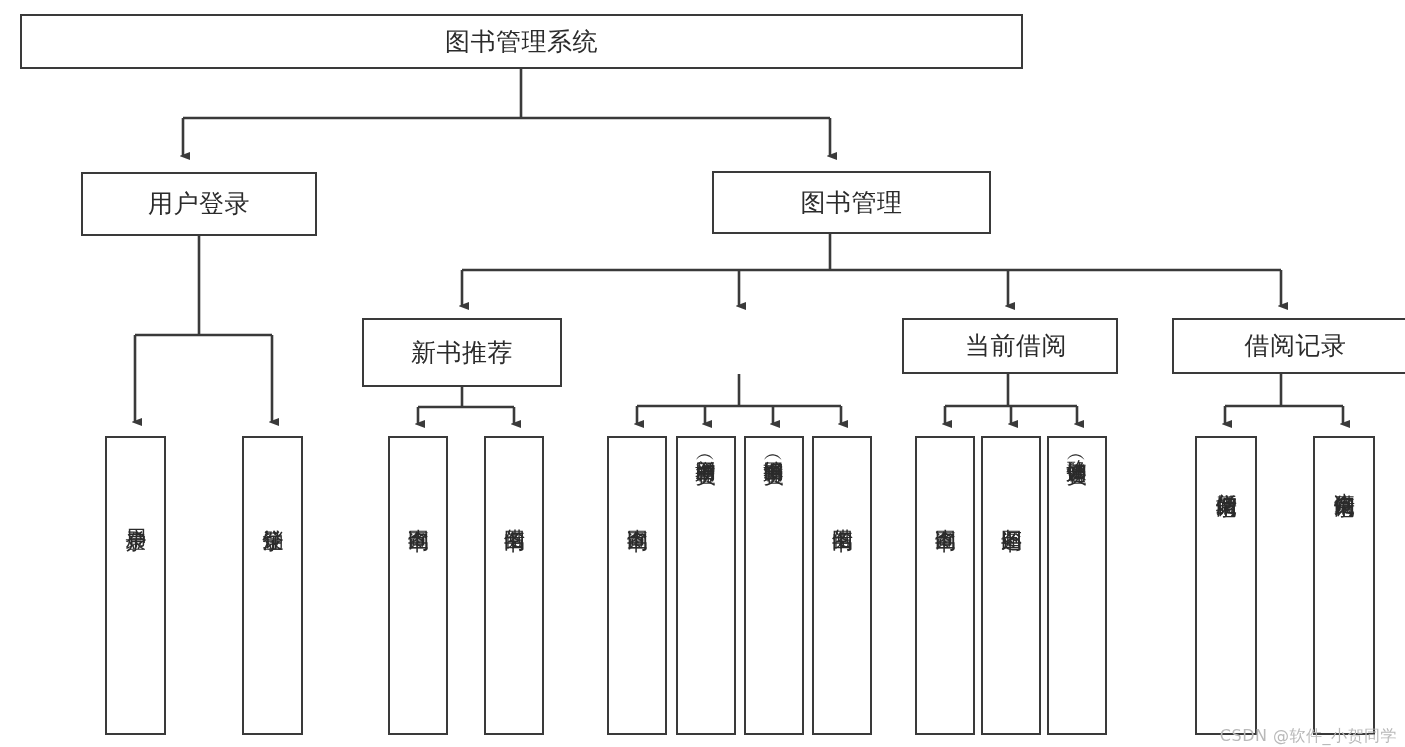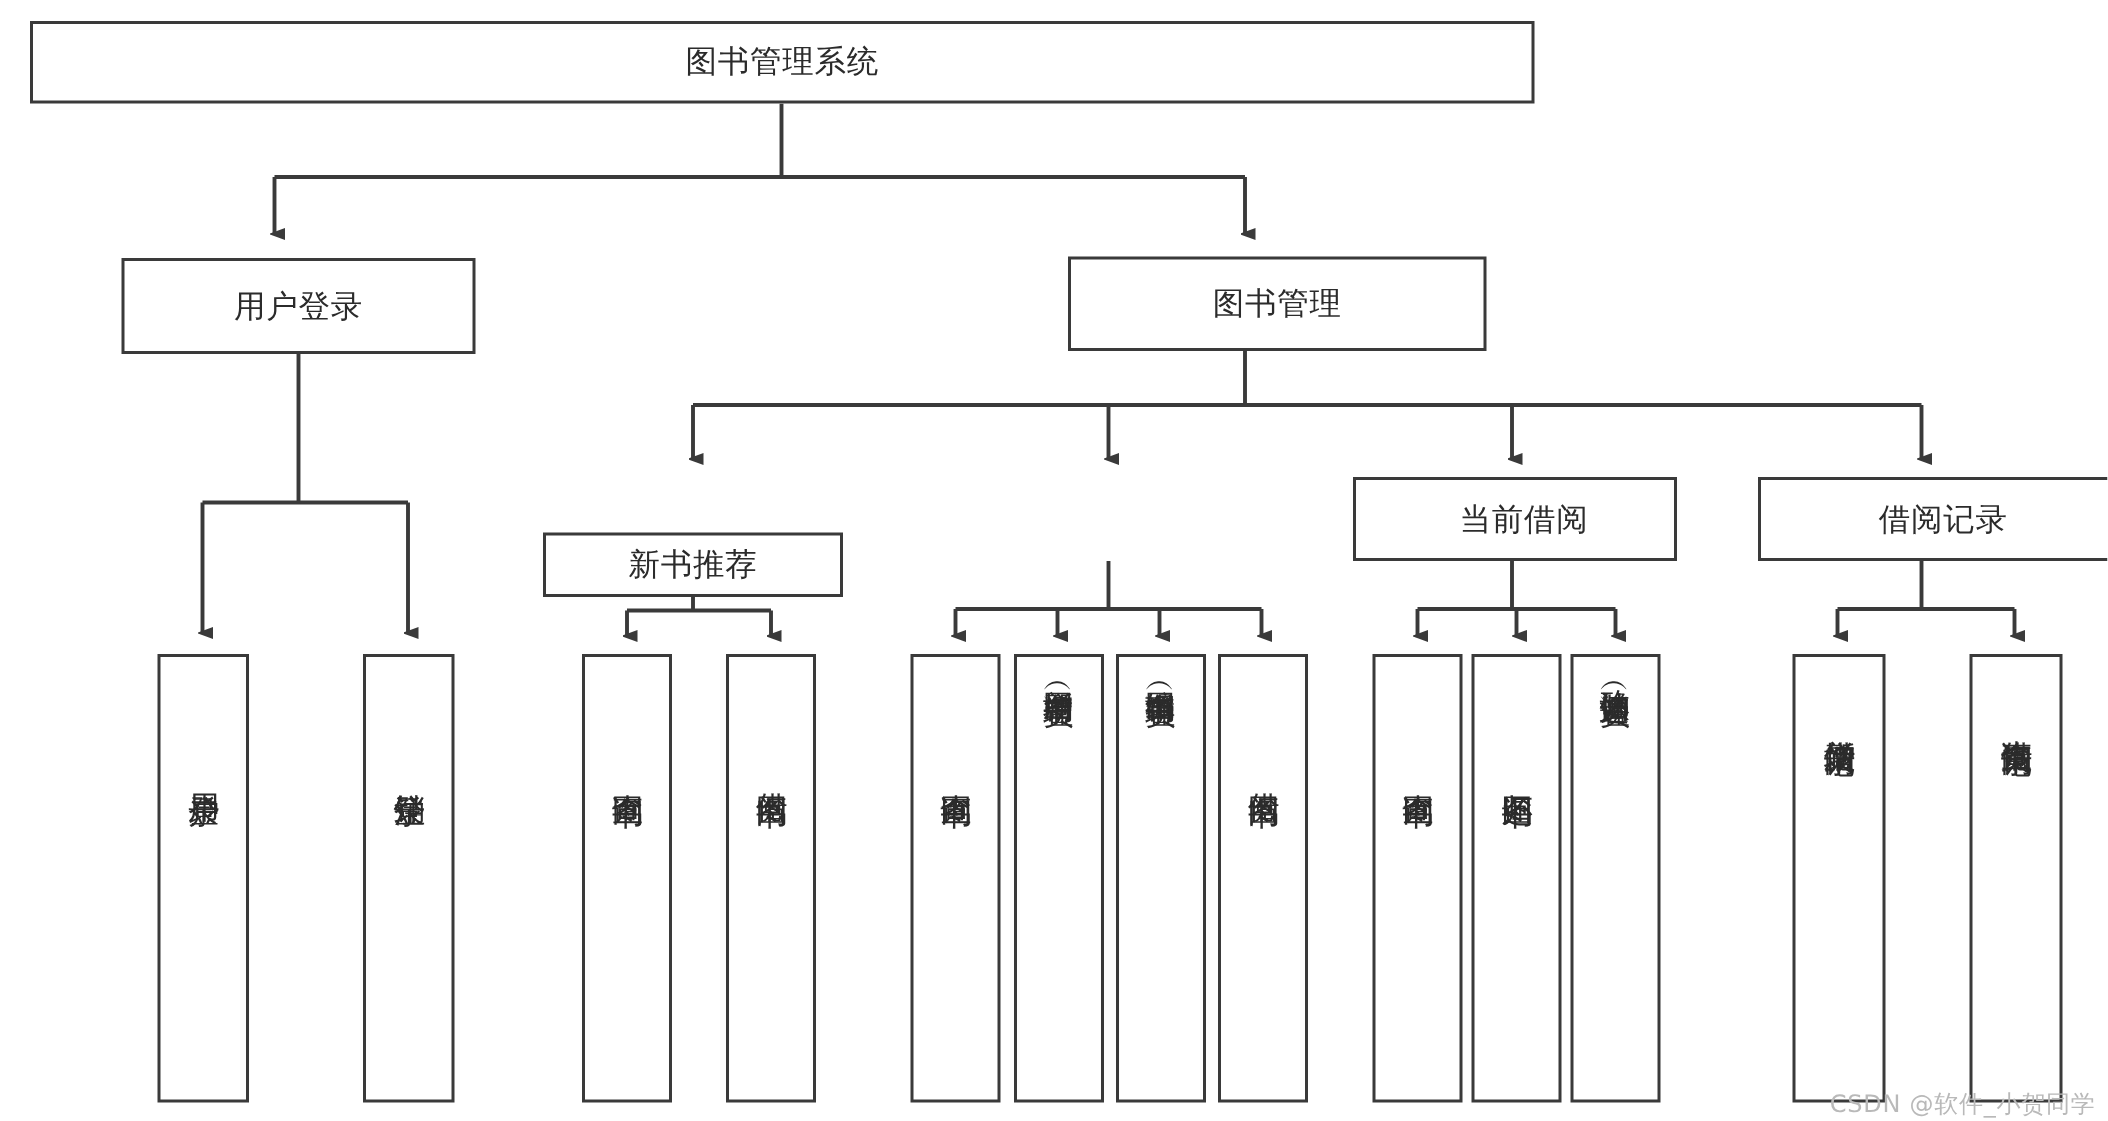--- a/index.html
+++ b/index.html
@@ -36,21 +36,21 @@
     color: #2b2b2b;
   }
   .node .label {
     display: block;
     text-align: center;
     line-height: 1.18;
     color: #2b2b2b;
   }
   
   .node.horiz .label {
-    font-size: 21px;
+    font-size: 25px;
     letter-spacing: 0.5px;
     white-space: nowrap;
   }
   
   .node.vert {
     align-items: flex-start;
     padding-top: 6px;
   }
   .node.vert .label {
     writing-mode: vertical-rl;
@@ -134,21 +134,21 @@
     <span class="label">图书管理系统</span>
   </div>
 
   <div class="node horiz" style="left:81px; top:172px; width:236px; height:64px;">
     <span class="label">用户登录</span>
   </div>
   <div class="node horiz" style="left:712px; top:171px; width:279px; height:63px;">
     <span class="label">图书管理</span>
   </div>
 
-  <div class="node horiz" style="left:362px; top:318px; width:200px; height:43px;margin-top:37px;">
+  <div class="node horiz" style="left:362px; top:318px; width:200px; height:69px;">
     <span class="label">新书推荐</span>
   </div>
   <div class="node horiz" style="left:902px; top:318px; width:216px; height:56px;padding-left:12px;">
     <span class="label">当前借阅</span>
   </div>
   <div class="node horiz" style="left:1172px; top:318px; width:247px; height:56px;">
     <span class="label">借阅记录</span>
   </div>
 
   <div class="node vert" style="left:105px; top:436px; width:61px; height:299px; padding-top:74px;">

